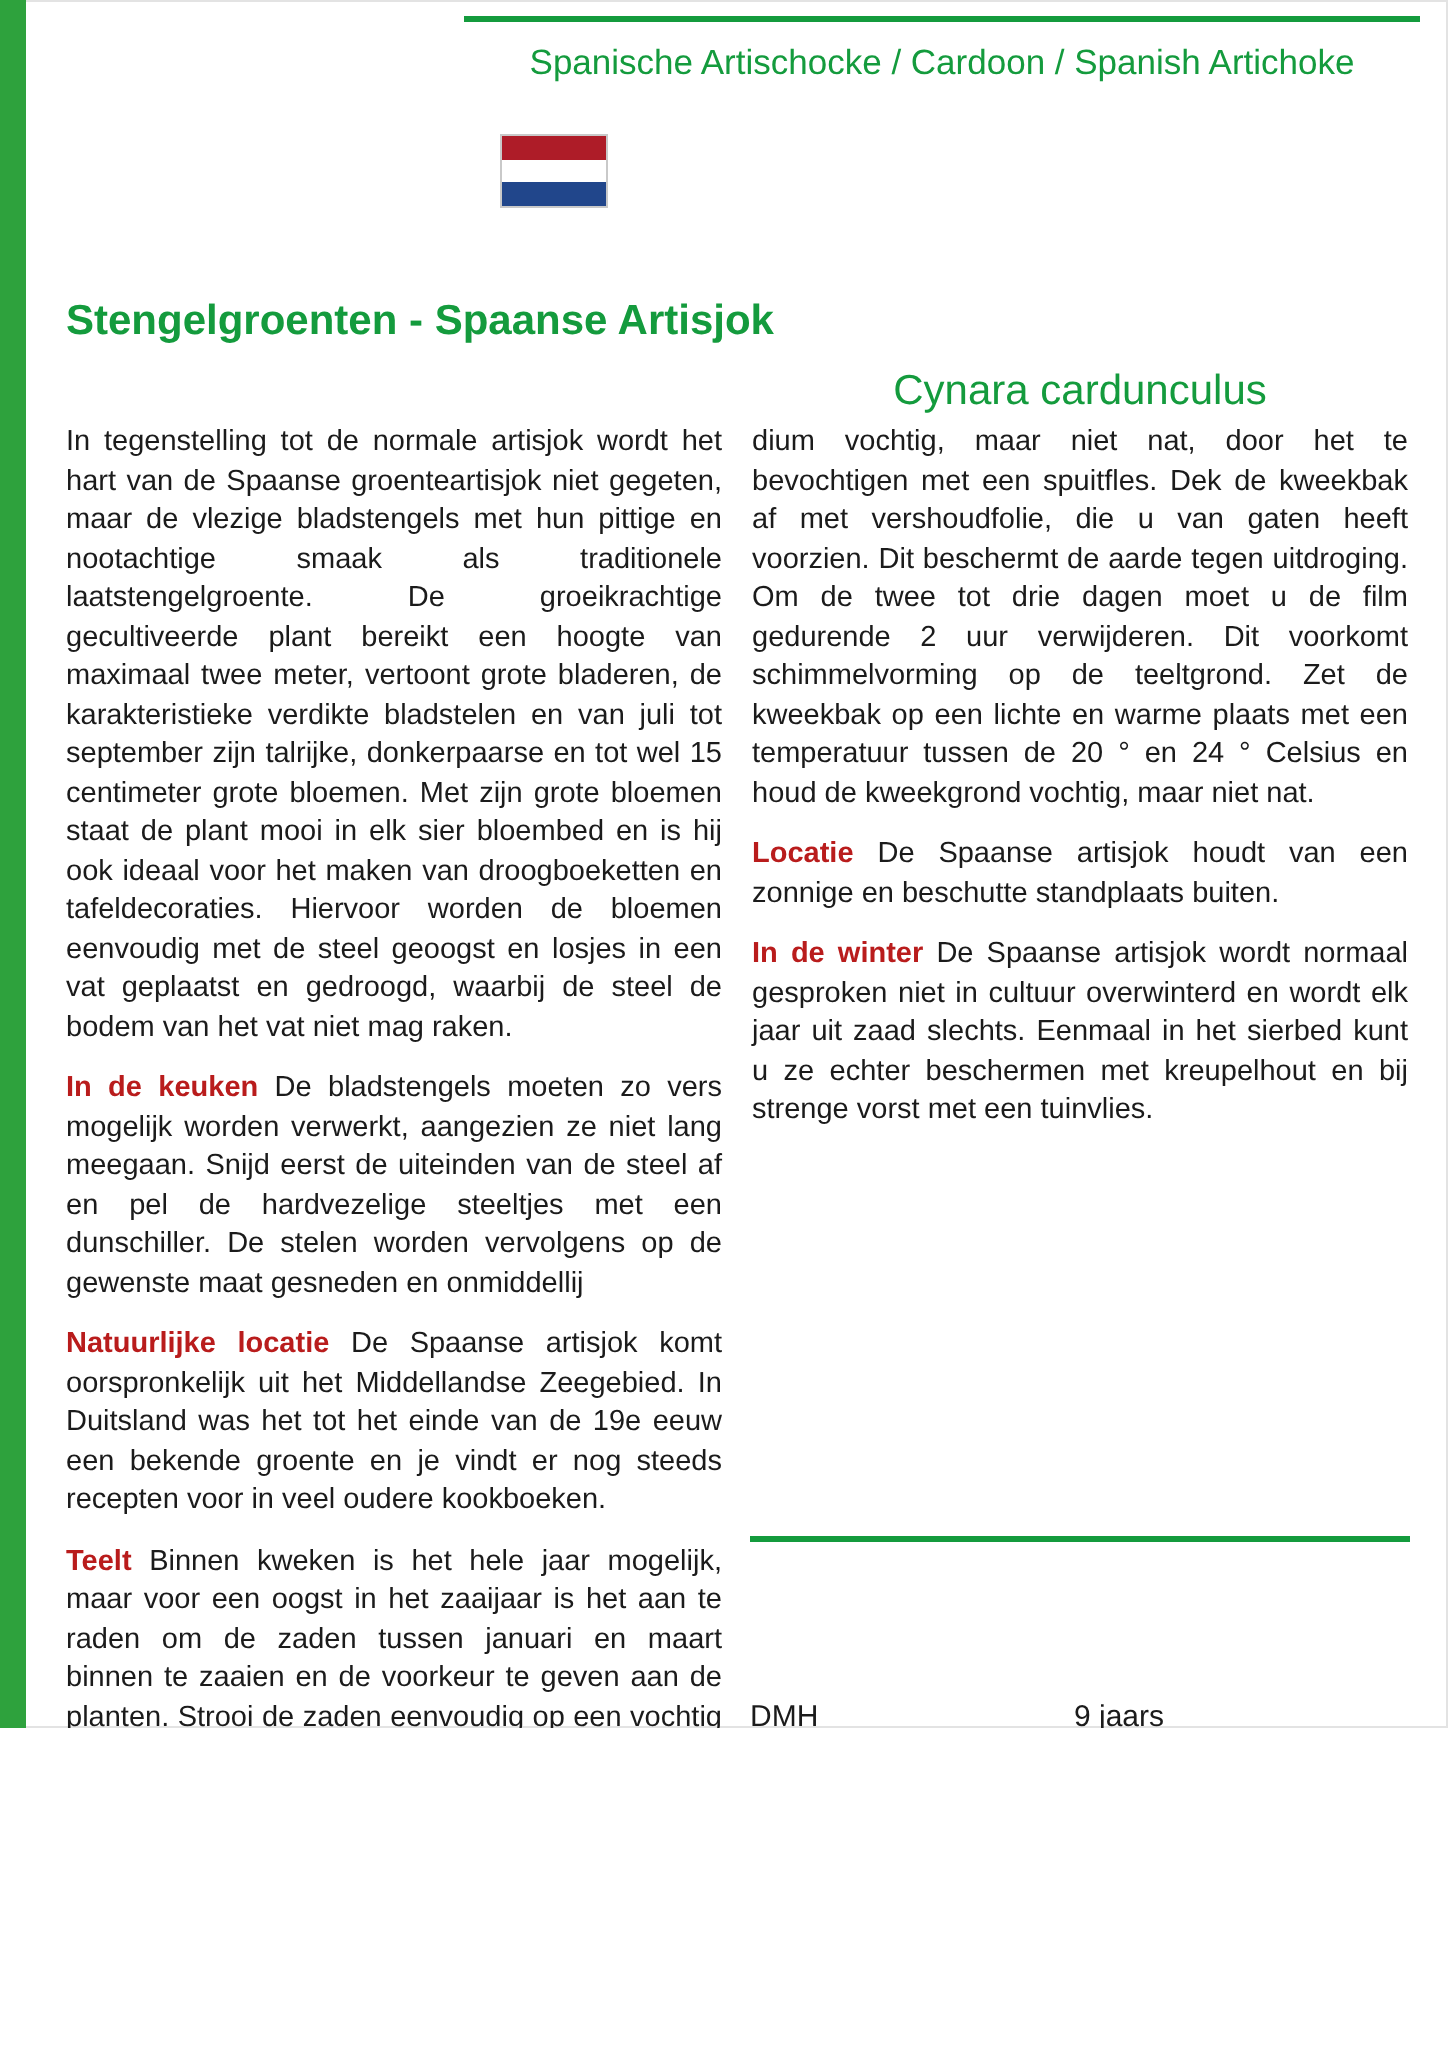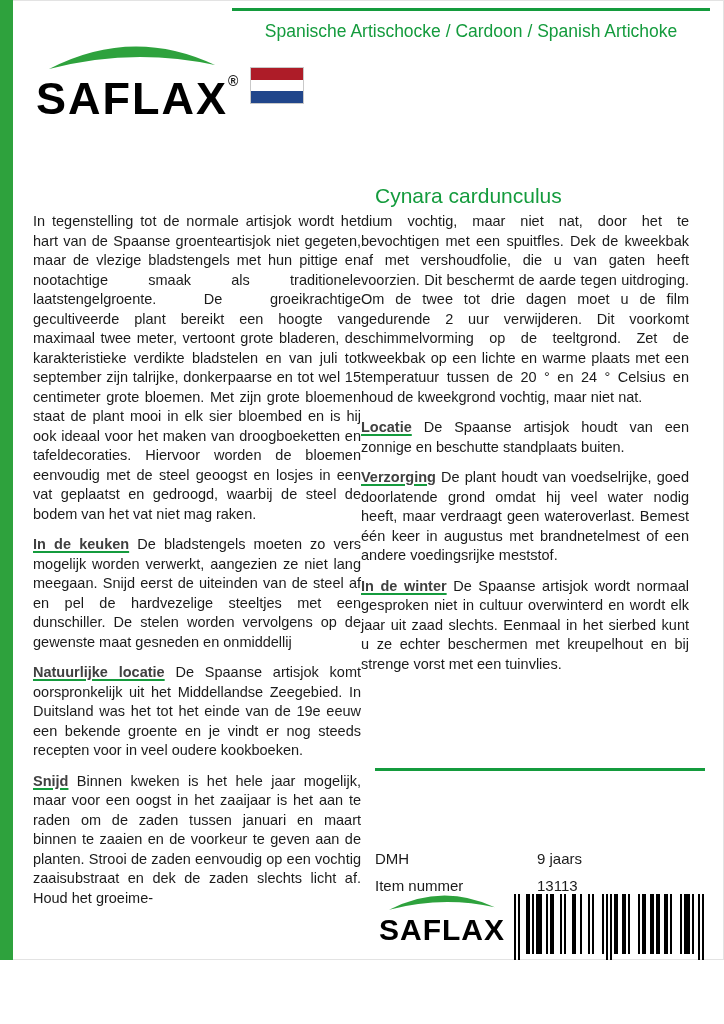--- a/index.html
+++ b/index.html
@@ -1,17 +1,17 @@
 <!DOCTYPE html>
 <html><head>
 <meta charset="utf-8">
 <style>
   html,body { margin:0; padding:0; background:#ffffff; }
   .page {
-    position:relative; width:724px; height:960px; background:#ffffff;
+    position:relative; width:724px; height:864px; background:#ffffff;
     overflow:hidden; font-family:"Liberation Sans", sans-serif; color:#1b1b1b;
     box-shadow: inset 0 0 0 1px #e3e3e3;
   }
   .side-bar { position:absolute; left:0; top:0; width:13px; height:1024px; background:#2ea23d; }
 
   .top-rule { position:absolute; left:232px; top:8px; width:478px; height:3px; background:#149b3d; }
   .top-banner { position:absolute; left:232px; top:21px; width:478px; text-align:center;
                 color:#149b3d; font-size:17.5px; }
 
   .logo-top { position:absolute; left:36px; top:38px; width:215px; }
@@ -20,27 +20,27 @@
   .logo-top .brand-text { font-size:45px; font-weight:bold; letter-spacing:2px; color:#000; }
   .logo-top .reg { font-size:14px; font-weight:bold; vertical-align:28px; letter-spacing:0; }
 
   .flag { position:absolute; left:250px; top:67px; width:54px; height:37px; border:1px solid #c9c9c9; box-sizing:border-box; }
   .flag .stripe { height:33.34%; }
   .stripe-red { background:#ae1c28; }
   .stripe-white { background:#ffffff; }
   .stripe-blue { background:#21468b; }
 
   .main-heading { position:absolute; left:33px; top:149px; font-size:21px; font-weight:bold; color:#149b3d; }
-  .latin-name { position:absolute; left:375px; top:184px; width:330px; text-align:left;
+  .latin-name { position:absolute; left:375px; top:184px; width:330px; text-align:center;
                 font-size:21px; color:#149b3d; }
 
-  .columns { position:absolute; left:33px; top:212px; width:672px; display:flex; }
+  .columns { position:absolute; left:33px; top:212px; width:672px; display:flex; gap:15px; }
   .col { width:328px; font-size:14.5px; line-height:1.345; text-align:justify; }
   .col p { margin:0 0 11px 0; }
-  .runin { color:#404040; font-weight:bold; text-decoration:underline;
+  .runin { color:#b91c1c; font-weight:bold; 
            text-decoration-color:#149b3d; text-decoration-thickness:1.5px; text-underline-offset:2px; }
 
   .right-rule { position:absolute; left:375px; top:768px; width:330px; height:3px; background:#149b3d; }
 
   .meta { position:absolute; left:375px; top:850px; width:330px; font-size:15px; }
   .meta-row { display:flex; margin-bottom:10px; }
   .meta-label { width:162px; }
 
   .logo-bottom { position:absolute; left:378px; top:890px; width:128px; text-align:center; }
   .logo-bottom .brush-svg { display:block; width:112px; height:23px; margin:0 auto; }
@@ -55,46 +55,40 @@
 </head>
 <body>
 
 <div class="page">
 
   <div class="side-bar"></div>
 
   <div class="top-rule"></div>
   <div class="top-banner">Spanische Artischocke / Cardoon / Spanish Artichoke</div>
 
-  <div class="logo-top">
-    <svg class="brush-svg" viewBox="0 0 176 36">
-      <path d="M5,31 Q88,-12 171,27 Q88,9 5,31 Z" fill="#2ea23d"></path>
-    </svg>
-    <div class="brand-line"><span class="brand-text">SAFLAX</span><sup class="reg">®</sup></div>
-  </div>
 
   <div class="flag">
     <div class="stripe stripe-red"></div>
     <div class="stripe stripe-white"></div>
     <div class="stripe stripe-blue"></div>
   </div>
 
+  <div class="main-heading">Stengelgroenten - Spaanse Artisjok</div>
   <div class="latin-name">Cynara cardunculus</div>
 
   <div class="columns">
     <div class="col">
       <p>In tegenstelling tot de normale artisjok wordt het hart van de Spaanse groenteartisjok niet gegeten, maar de vlezige bladstengels met hun pittige en nootachtige smaak als traditionele laatstengelgroente. De groeikrachtige gecultiveerde plant bereikt een hoogte van maximaal twee meter, vertoont grote bladeren, de karakteristieke verdikte bladstelen en van juli tot september zijn talrijke, donkerpaarse en tot wel 15 centimeter grote bloemen. Met zijn grote bloemen staat de plant mooi in elk sier bloembed en is hij ook ideaal voor het maken van droogboeketten en tafeldecoraties. Hiervoor worden de bloemen eenvoudig met de steel geoogst en losjes in een vat geplaatst en gedroogd, waarbij de steel de bodem van het vat niet mag raken.</p>
       <p><span class="runin">In de keuken</span> <span>De bladstengels moeten zo vers mogelijk worden verwerkt, aangezien ze niet lang meegaan. Snijd eerst de uiteinden van de steel af en pel de hardvezelige steeltjes met een dunschiller. De stelen worden vervolgens op de gewenste maat gesneden en onmiddellij</span></p>
       <p><span class="runin">Natuurlijke locatie</span> <span>De Spaanse artisjok komt oorspronkelijk uit het Middellandse Zeegebied. In Duitsland was het tot het einde van de 19e eeuw een bekende groente en je vindt er nog steeds recepten voor in veel oudere kookboeken.</span></p>
-      <p><span class="runin">Snijd</span> <span>Binnen kweken is het hele jaar mogelijk, maar voor een oogst in het zaaijaar is het aan te raden om de zaden tussen januari en maart binnen te zaaien en de voorkeur te geven aan de planten. Strooi de zaden eenvoudig op een vochtig zaaisubstraat en dek de zaden slechts licht af. Houd het groeime-</span></p>
+      <p><span class="runin">Teelt</span> <span>Binnen kweken is het hele jaar mogelijk, maar voor een oogst in het zaaijaar is het aan te raden om de zaden tussen januari en maart binnen te zaaien en de voorkeur te geven aan de planten. Strooi de zaden eenvoudig op een vochtig zaaisubstraat en dek de zaden slechts licht af. Houd het groeime-</span></p>
     </div>
     <div class="col">
       <p>dium vochtig, maar niet nat, door het te bevochtigen met een spuitfles. Dek de kweekbak af met vershoudfolie, die u van gaten heeft voorzien. Dit beschermt de aarde tegen uitdroging. Om de twee tot drie dagen moet u de film gedurende 2 uur verwijderen. Dit voorkomt schimmelvorming op de teeltgrond. Zet de kweekbak op een lichte en warme plaats met een temperatuur tussen de 20 ° en 24 ° Celsius en houd de kweekgrond vochtig, maar niet nat.</p>
       <p><span class="runin">Locatie</span> <span>De Spaanse artisjok houdt van een zonnige en beschutte standplaats buiten.</span></p>
-      <p><span class="runin">Verzorging</span> <span>De plant houdt van voedselrijke, goed doorlatende grond omdat hij veel water nodig heeft, maar verdraagt geen wateroverlast. Bemest één keer in augustus met brandnetelmest of een andere voedingsrijke meststof.</span></p>
       <p><span class="runin">In de winter</span> <span>De Spaanse artisjok wordt normaal gesproken niet in cultuur overwinterd en wordt elk jaar uit zaad slechts. Eenmaal in het sierbed kunt u ze echter beschermen met kreupelhout en bij strenge vorst met een tuinvlies.</span></p>
     </div>
   </div>
 
   <div class="right-rule"></div>
 
   <div class="meta">
     <div class="meta-row">
       <span class="meta-label">DMH</span>
       <span class="meta-value">9 jaars</span>

